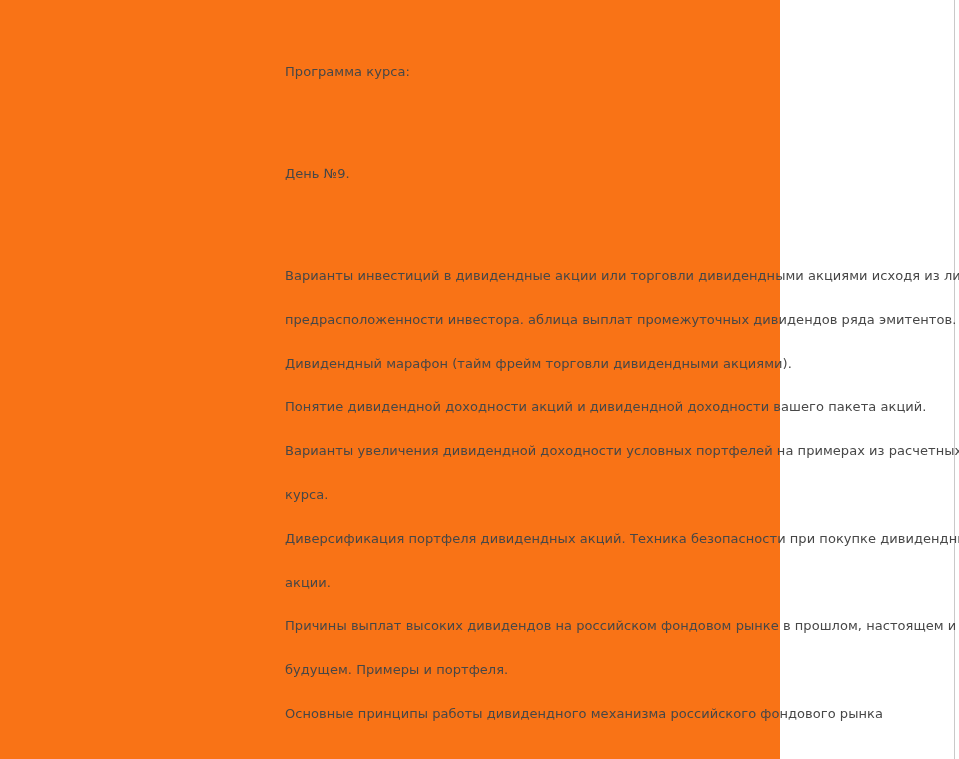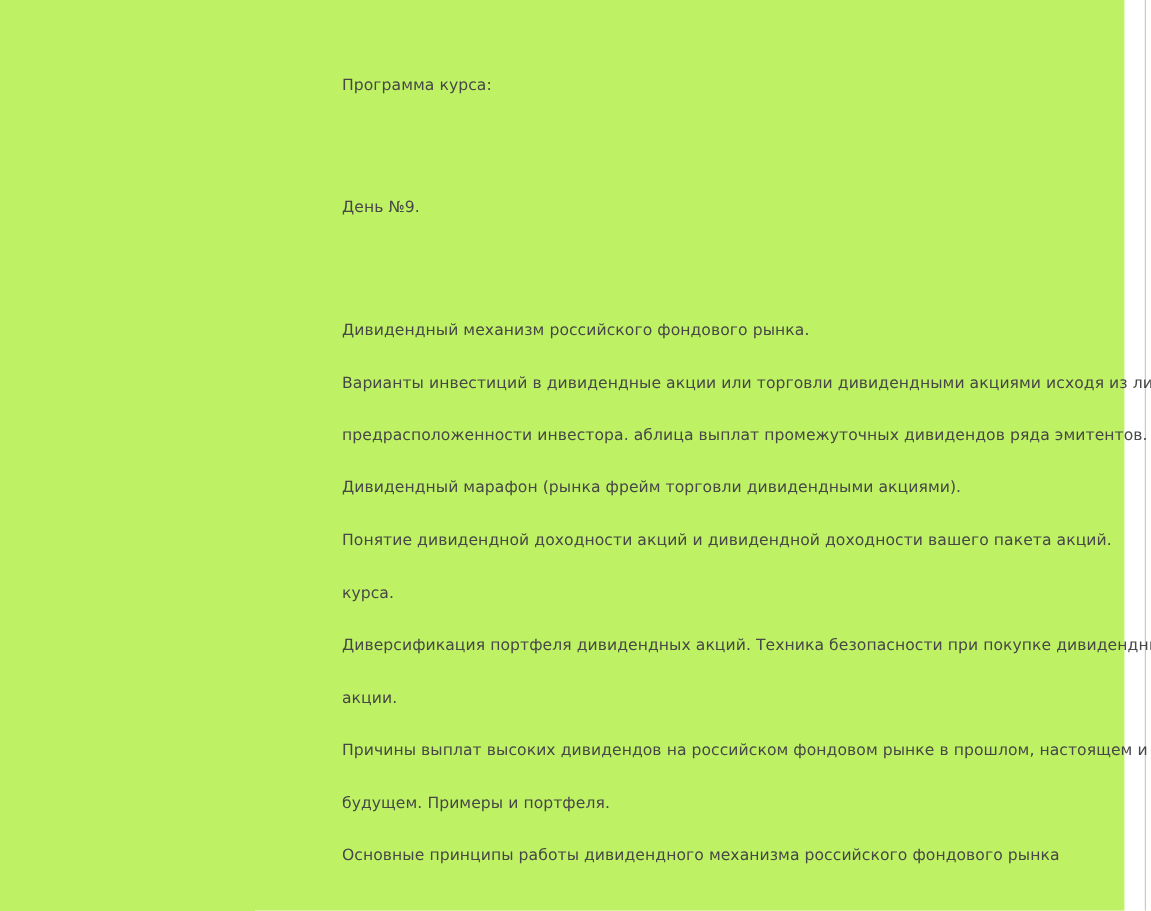--- a/index.html
+++ b/index.html
@@ -9,23 +9,23 @@
     background: #ffffff;
   }
   body {
     width: 959px;
     height: 759px;
     overflow: hidden;
     font-family: "DejaVu Sans", "Liberation Sans", sans-serif;
   }
   .page {
     position: relative;
-    width: 937px;
+    width: 780px;
     height: 759px;
-    background: #bef264;
+    background: #f97316;
     box-sizing: border-box;
   }
   
   .right-rule {
     position: absolute;
     top: 0;
     left: 954px;
     width: 1px;
     height: 759px;
     background: #c9c9c9;
@@ -59,25 +59,25 @@
   <div class="right-rule"></div>
 
   <div class="doc-body">
 
     <span class="line">Программа курса:</span>
     <span class="line blank"> </span>
 
     <span class="line">День №9.</span>
     <span class="line blank"> </span>
 
-    <span class="line">Дивидендный механизм российского фондового рынка.</span>
     <span class="line">Варианты инвестиций в дивидендные акции или торговли дивидендными акциями исходя из личной</span>
     <span class="line">предрасположенности инвестора. аблица выплат промежуточных дивидендов ряда эмитентов.</span>
-    <span class="line">Дивидендный марафон (рынка фрейм торговли дивидендными акциями).</span>
+    <span class="line">Дивидендный марафон (тайм фрейм торговли дивидендными акциями).</span>
     <span class="line">Понятие дивидендной доходности акций и дивидендной доходности вашего пакета акций.</span>
+    <span class="line">Варианты увеличения дивидендной доходности условных портфелей на примерах из расчетных</span>
     <span class="line">курса.</span>
     <span class="line">Диверсификация портфеля дивидендных акций. Техника безопасности при покупке дивидендных</span>
     <span class="line">акции.</span>
     <span class="line">Причины выплат высоких дивидендов на российском фондовом рынке в прошлом, настоящем и в</span>
     <span class="line">будущем. Примеры и портфеля.</span>
     <span class="line">Основные принципы работы дивидендного механизма российского фондового рынка</span>
     
     
     
     

